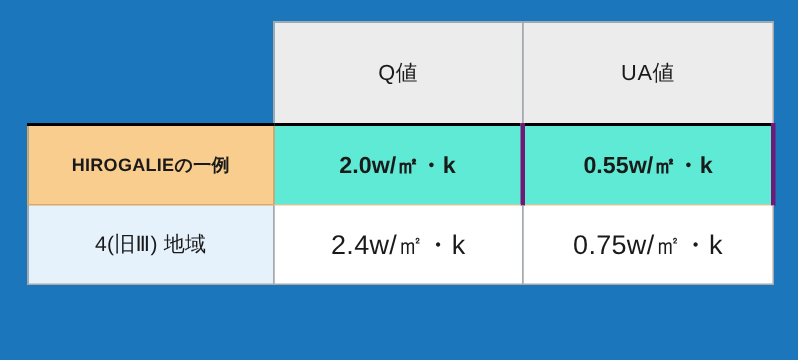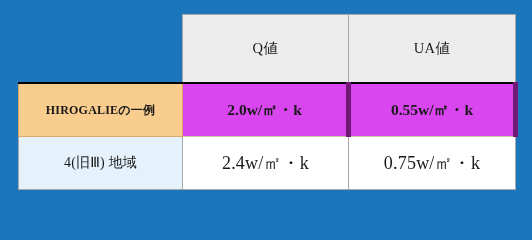--- a/index.html
+++ b/index.html
@@ -34,21 +34,20 @@
   }
 
   .table td, .table th {
     padding: 0;
     margin: 0;
     text-align: center;
     vertical-align: middle;
     font-weight: normal;
     color: #1a1a1a;
     border: 1px solid #a8a8a8;
-    font-family: Liberation Serif, serif;
   }
 
   
   col.c-label { width: 164px; }
   col.c-q     { width: 166px; }
   col.c-ua    { width: 167px; }
 
   
   tr.row-header { height: 53px; }
   tr.row-header td.spacer {
@@ -73,23 +72,23 @@
   }
   tr.row-highlight td.label-hl {
     background: #f8cd8d;
     font-size: 12px;
     letter-spacing: 0.2px;
     border-left: 1px solid #d8a869;
     border-right: 1px solid #d8a869;
     border-bottom: 1px solid #d8a869;
   }
   tr.row-highlight td.data-hl {
-    background: #d946ef;
+    background: #5eead4;
     border-left: 1px solid #cfc9a0;
-    border-right: 5px solid #701a75;
+    border-right: 3px solid #701a75;
   }
 
   
   tr.row-data { height: 41px; }
   tr.row-data td.label-cell {
     background: #e5f2fb;
     font-size: 14px;
     letter-spacing: 0.2px;
   }
   tr.row-data td.data-cell {

